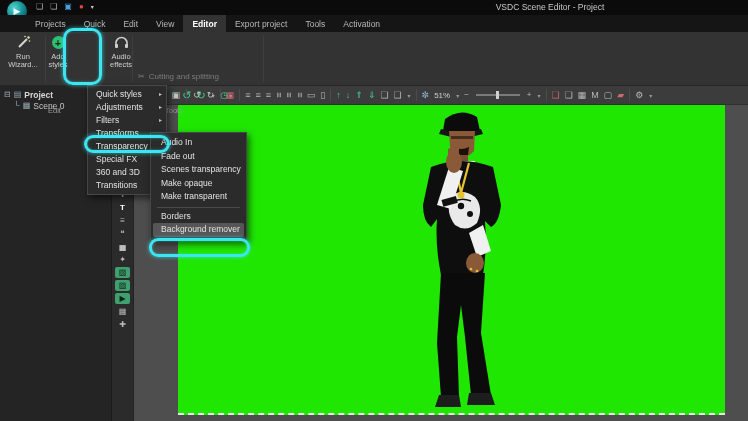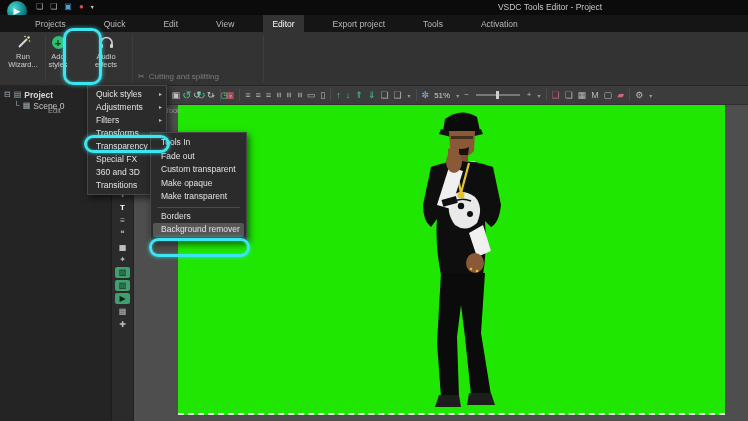--- a/index.html
+++ b/index.html
@@ -12,23 +12,23 @@
   
   .titlebar { position:absolute; left:0; top:0; width:748px; height:15px; background:#0b0b0b; z-index:5; }
   .logo { position:absolute; left:7px; top:1px; width:20px; height:20px; border-radius:50%;
           background:radial-gradient(circle at 35% 35%, #4dd8d0, #0e7d86 60%, #083b44);
           display:flex; align-items:center; justify-content:center; color:#eafcff; font-size:9px; z-index:7; }
   .qa-icons { position:absolute; left:36px; top:1px; display:flex; gap:7px; align-items:center; font-size:8px; }
   .qa-icons span { line-height:12px; }
   .win-title { position:absolute; left:440px; top:2px; width:220px; text-align:center; font-size:8.5px; color:#c9c9c9; }
   
   .menubar { position:absolute; left:0; top:15px; width:748px; height:17px; background:#151515;
-             display:flex; align-items:stretch; padding-left:26px; z-index:5;gap:20px; }
+             display:flex; align-items:stretch; padding-left:26px; z-index:5; }
   .menubar .mitem { padding:0 9px; display:flex; align-items:center; font-size:8.5px; color:#b9b9b9; cursor:default; }
-  .menubar .mitem.active { background:#333333; color:#ffffff; font-weight:normal; }
+  .menubar .mitem.active { background:#333333; color:#ffffff; font-weight:bold; }
   
   .ribbon { position:absolute; left:0; top:32px; width:748px; height:54px; background:#333333;
             border-bottom:1px solid #262626; z-index:4; }
   .vsep { position:absolute; top:3px; bottom:3px; width:1px; background:#272727; border-right:1px solid #3e3e3e; }
   .rbtn { position:absolute; top:2px; height:44px; display:flex; flex-direction:column; align-items:center;
           justify-content:flex-start; gap:2px; font-size:7.5px; color:#cfcfcf; text-align:center; line-height:8px; cursor:default; }
   .rbtn .ic { height:17px; display:flex; align-items:center; justify-content:center; }
   .plus-circle { width:13px; height:13px; border-radius:50%; background:#2fbf71; color:#0b2a18;
                  display:flex; align-items:center; justify-content:center; font-size:11px; font-weight:bold; }
   .grp-label { position:absolute; top:74px; font-size:7.5px; color:#9a9a9a; }
@@ -95,21 +95,21 @@
     <div class="logo">
         <span>▶</span>
       </div>
     <div class="qa-icons">
       <span style="color:#b0b0b0">❏</span>
       <span style="color:#b0b0b0">❏</span>
       <span style="color:#4aa3dd">▣</span>
       <span style="color:#e04848">●</span>
       <span style="color:#cfcfcf;font-size:6px">▾</span>
     </div>
-    <div class="win-title">VSDC Tools Editor - Project</div>
+    <div class="win-title">VSDC Scene Editor - Project</div>
   </div>
 
   <div class="menubar">
     <div class="mitem">Projects</div>
     <div class="mitem">Quick</div>
     <div class="mitem">Edit</div>
     <div class="mitem">View</div>
     <div class="mitem active">Editor</div>
     <div class="mitem">Export project</div>
     <div class="mitem">Tools</div>
@@ -129,21 +129,21 @@
       <span>Run Wizard...</span>
     </div>
     <div class="vsep" style="left:45px"></div>
 
     <div class="rbtn" style="left:46px;width:24px">
       <span class="ic">
           <span class="plus-circle">+</span>
         </span>
       <span>Add styles</span>
     </div>
-    <div class="rbtn" style="left:92px;width:28px">
+    <div class="rbtn" style="left:107px;width:28px">
       <span class="ic">
         <svg class="hphone" viewBox="0 0 15 13">
             <path d="M2 11 L2 7 A5.5 5.5 0 0 1 13 7 L13 11" stroke="#cfcfcf" stroke-width="1.6" fill="none"></path>
             <rect x="1" y="8" width="3" height="4" rx="1" fill="#cfcfcf"></rect>
             <rect x="11" y="8" width="3" height="4" rx="1" fill="#cfcfcf"></rect>
           </svg>
       </span>
       <span>Audio effects</span>
     </div>
     <div class="grp-label" style="left:48px">Edit</div>
@@ -291,23 +291,23 @@
     <div class="item"><span>Adjustments</span><span class="arrow">▸</span></div>
     <div class="item"><span>Filters</span><span class="arrow">▸</span></div>
     <div class="item"><span>Transforms</span><span class="arrow">▸</span></div>
     <div class="item"><span>Transparency</span><span class="arrow">▸</span></div>
     <div class="item"><span>Special FX</span><span class="arrow">▸</span></div>
     <div class="item"><span>360 and 3D</span><span class="arrow">▸</span></div>
     <div class="item"><span>Transitions</span><span class="arrow">▸</span></div>
   </div>
 
   <div class="menu menu2">
-    <div class="item">Tools In</div>
+    <div class="item">Audio In</div>
     <div class="item">Fade out</div>
-    <div class="item">Custom transparent</div>
+    <div class="item">Scenes transparency</div>
     <div class="item">Make opaque</div>
     <div class="item">Make transparent</div>
     <div class="msep"></div>
     <div class="item">Borders</div>
     <div class="item hl">Background remover</div>
   </div>
 
   <div class="ring ring-video"></div>
   <div class="ring ring-transp"></div>
   <div class="ring ring-bgrem"></div>

